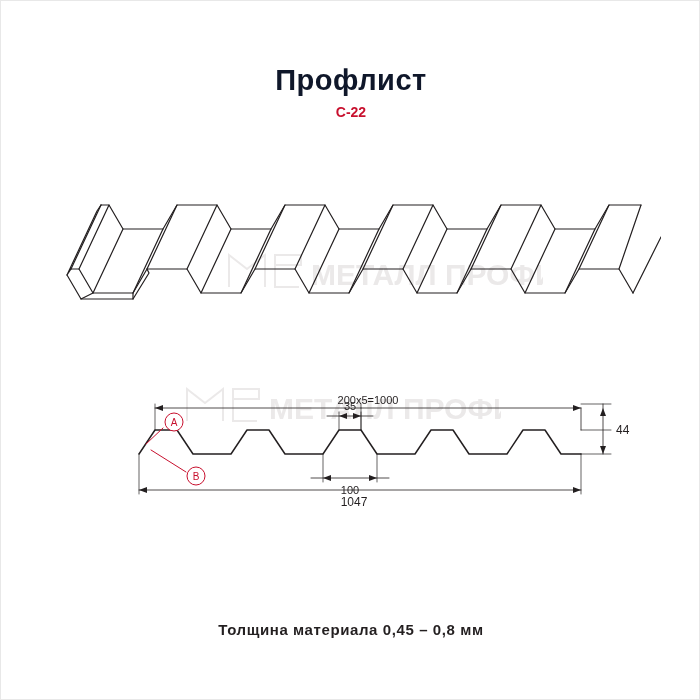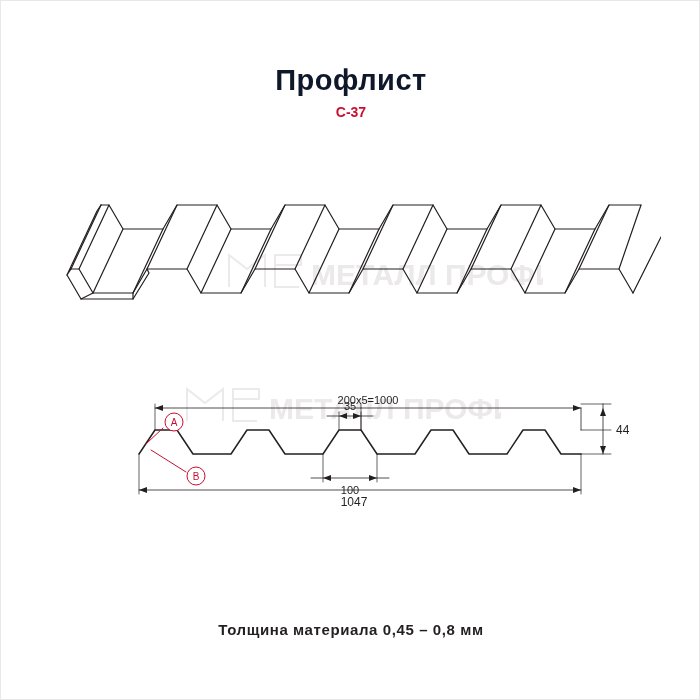--- a/index.html
+++ b/index.html
@@ -75,21 +75,21 @@
   .wm2 { left: 180px; top: 362px; }
   svg { display: block; }
   text { font-family: "Liberation Sans", sans-serif; }
 </style>
 </head>
 <body>
 
 <div class="page">
 
   <div class="title">Профлист</div>
-  <div class="subtitle">С-37</div>
+  <div class="subtitle">С-22</div>
 
   <div class="wm wm1">
     <svg width="320" height="80" viewBox="0 0 320 80">
       <g fill="none" stroke="#ebe9e9" stroke-width="2">
         <path d="M6 58 L6 26 L24 40 L42 26 L42 58"></path>
         <path d="M52 26 L52 58 L76 58"></path>
         <rect x="52" y="26" width="26" height="10"></rect>
       </g>
       <text x="88" y="56" font-size="30" font-weight="bold" fill="#ebe9e9">МЕТАЛЛ ПРОФИЛЬ</text>
     </svg>

